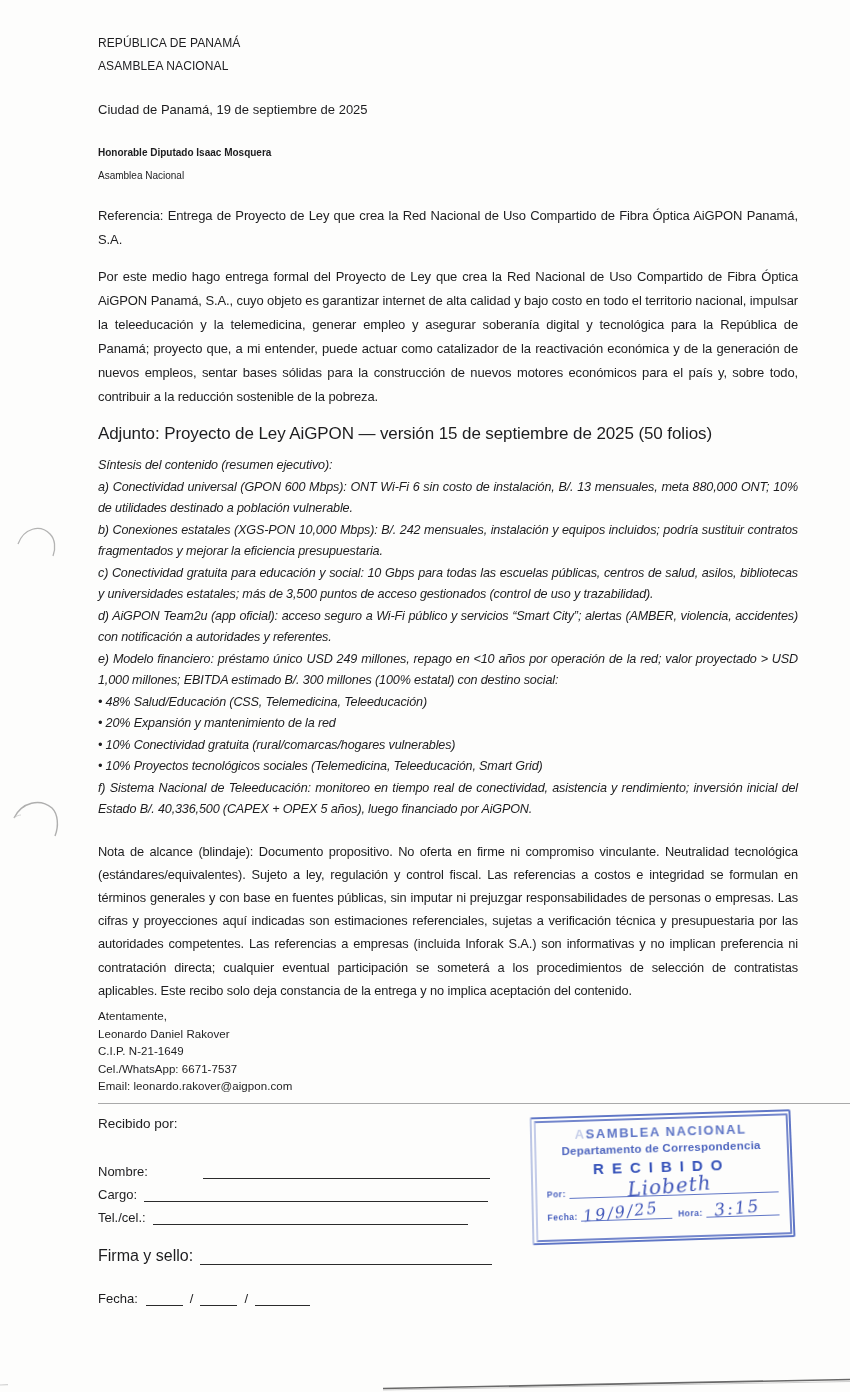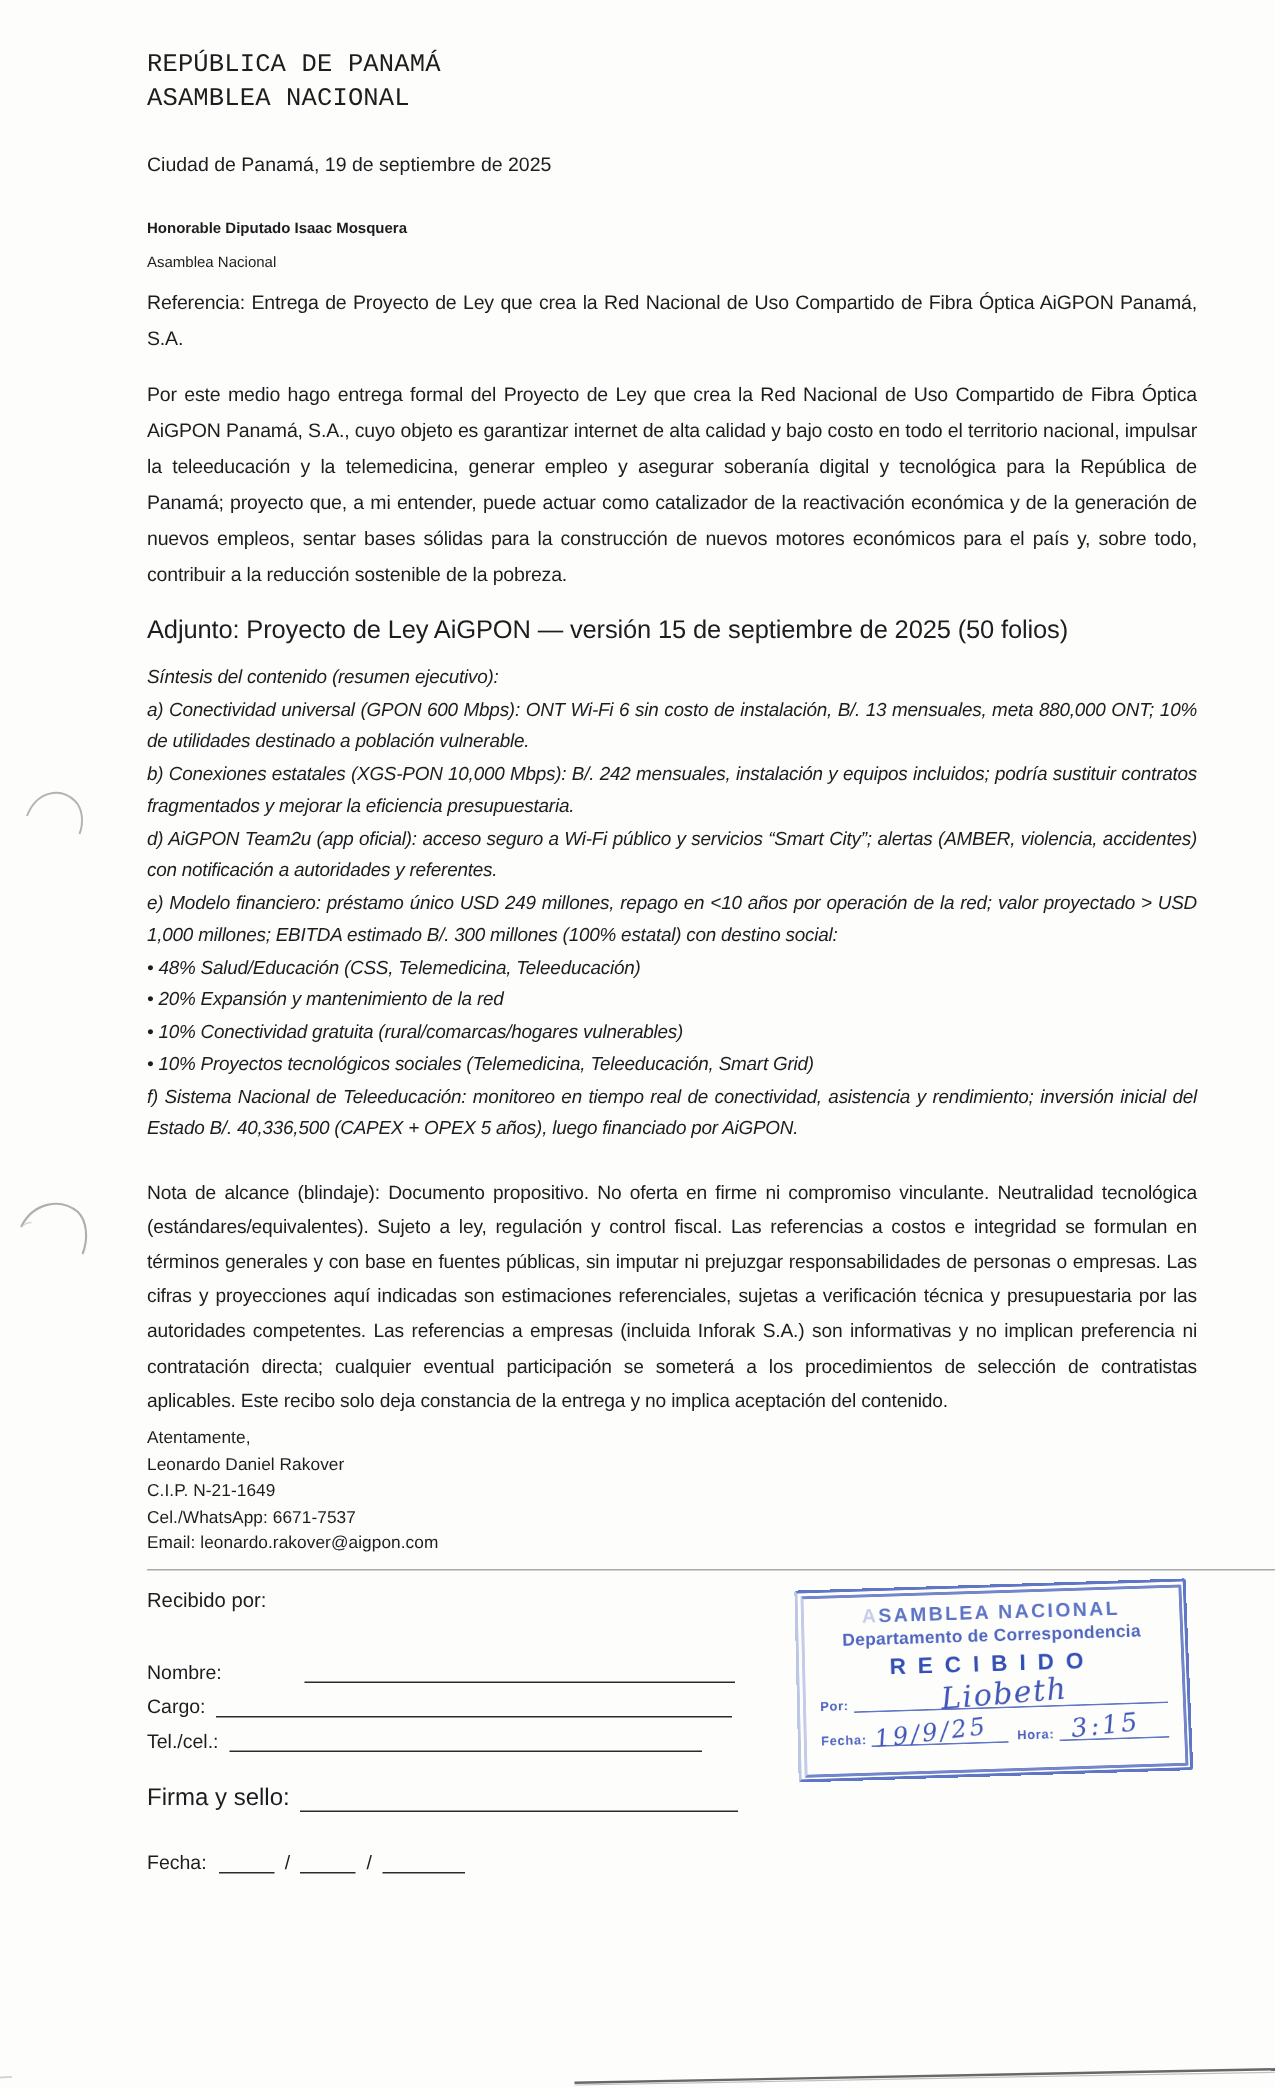--- a/index.html
+++ b/index.html
@@ -12,25 +12,25 @@
     color: #1d1d1f;
     overflow: hidden;
   }
   .content {
     position: absolute;
     left: 98px; top: 28px;
     width: 700px;
   }
   p { margin:0; }
 
-  .letterhead { padding-top:4px; font-size:17px; line-height:23px; letter-spacing:0.1px;font-family:Liberation Mono, monospace; }
+  .letterhead { padding-top:4px; font-size:12px; line-height:23px; letter-spacing:0.1px; }
   .date-line  { margin-top:21px; font-size:13px; line-height:22px; }
   .recipient  { margin-top:20px; font-size:10px; line-height:23px; }
   .recipient .rec-name { font-weight:bold; }
-  .reference  { margin-top:3px; font-size:13px; line-height:24px; text-align:justify; letter-spacing:-0.1px; }
+  .reference  { margin-top:17px; font-size:13px; line-height:24px; text-align:justify; letter-spacing:-0.1px; }
   .body-par   { margin-top:13px; font-size:13px; line-height:24px; text-align:justify; letter-spacing:-0.12px; }
   .adjunto    { margin-top:13px; font-size:17px; line-height:24px; letter-spacing:-0.1px; }
 
   .synthesis  { margin-top:9px; font-size:12.6px; line-height:21.5px; letter-spacing:-0.15px;font-style:italic; }
   .synthesis p { text-align:justify; }
   .synthesis .syn-bullet { text-align:left; }
 
   .scope-note { margin-top:19px; font-size:12.8px; line-height:23.2px; text-align:justify; letter-spacing:-0.12px; }
 
   .signature  { margin-top:6px; font-size:11.5px; line-height:17.6px; letter-spacing:0.05px; }
@@ -117,20 +117,21 @@
     <p class="reference">Referencia: Entrega de Proyecto de Ley que crea la Red Nacional de Uso Compartido de Fibra Óptica AiGPON Panamá, S.A.</p>
 
     <p class="body-par">Por este medio hago entrega formal del Proyecto de Ley que crea la Red Nacional de Uso Compartido de Fibra Óptica AiGPON Panamá, S.A., cuyo objeto es garantizar internet de alta calidad y bajo costo en todo el territorio nacional, impulsar la teleeducación y la telemedicina, generar empleo y asegurar soberanía digital y tecnológica para la República de Panamá; proyecto que, a mi entender, puede actuar como catalizador de la reactivación económica y de la generación de nuevos empleos, sentar bases sólidas para la construcción de nuevos motores económicos para el país y, sobre todo, contribuir a la reducción sostenible de la pobreza.</p>
 
     <p class="adjunto">Adjunto: Proyecto de Ley AiGPON — versión 15 de septiembre de 2025 (50 folios)</p>
 
     <div class="synthesis">
       <p>Síntesis del contenido (resumen ejecutivo):</p>
       <p>a) Conectividad universal (GPON 600 Mbps): ONT Wi-Fi 6 sin costo de instalación, B/. 13 mensuales, meta 880,000 ONT; 10% de utilidades destinado a población vulnerable.</p>
       <p>b) Conexiones estatales (XGS-PON 10,000 Mbps): B/. 242 mensuales, instalación y equipos incluidos; podría sustituir contratos fragmentados y mejorar la eficiencia presupuestaria.</p>
+      <p>c) Conectividad gratuita para educación y social: 10 Gbps para todas las escuelas públicas, centros de salud, asilos, bibliotecas y universidades estatales; más de 3,500 puntos de acceso gestionados (control de uso y trazabilidad).</p>
       <p>d) AiGPON Team2u (app oficial): acceso seguro a Wi-Fi público y servicios “Smart City”; alertas (AMBER, violencia, accidentes) con notificación a autoridades y referentes.</p>
       <p>e) Modelo financiero: préstamo único USD 249 millones, repago en &lt;10 años por operación de la red; valor proyectado &gt; USD 1,000 millones; EBITDA estimado B/. 300 millones (100% estatal) con destino social:</p>
       <p class="syn-bullet">• 48% Salud/Educación (CSS, Telemedicina, Teleeducación)</p>
       <p class="syn-bullet">• 20% Expansión y mantenimiento de la red</p>
       <p class="syn-bullet">• 10% Conectividad gratuita (rural/comarcas/hogares vulnerables)</p>
       <p class="syn-bullet">• 10% Proyectos tecnológicos sociales (Telemedicina, Teleeducación, Smart Grid)</p>
       <p>f) Sistema Nacional de Teleeducación: monitoreo en tiempo real de conectividad, asistencia y rendimiento; inversión inicial del Estado B/. 40,336,500 (CAPEX + OPEX 5 años), luego financiado por AiGPON.</p>
     </div>
 
     <p class="scope-note">Nota de alcance (blindaje): Documento propositivo. No oferta en firme ni compromiso vinculante. Neutralidad tecnológica (estándares/equivalentes). Sujeto a ley, regulación y control fiscal. Las referencias a costos e integridad se formulan en términos generales y con base en fuentes públicas, sin imputar ni prejuzgar responsabilidades de personas o empresas. Las cifras y proyecciones aquí indicadas son estimaciones referenciales, sujetas a verificación técnica y presupuestaria por las autoridades competentes. Las referencias a empresas (incluida Inforak S.A.) son informativas y no implican preferencia ni contratación directa; cualquier eventual participación se someterá a los procedimientos de selección de contratistas aplicables. Este recibo solo deja constancia de la entrega y no implica aceptación del contenido.</p>

